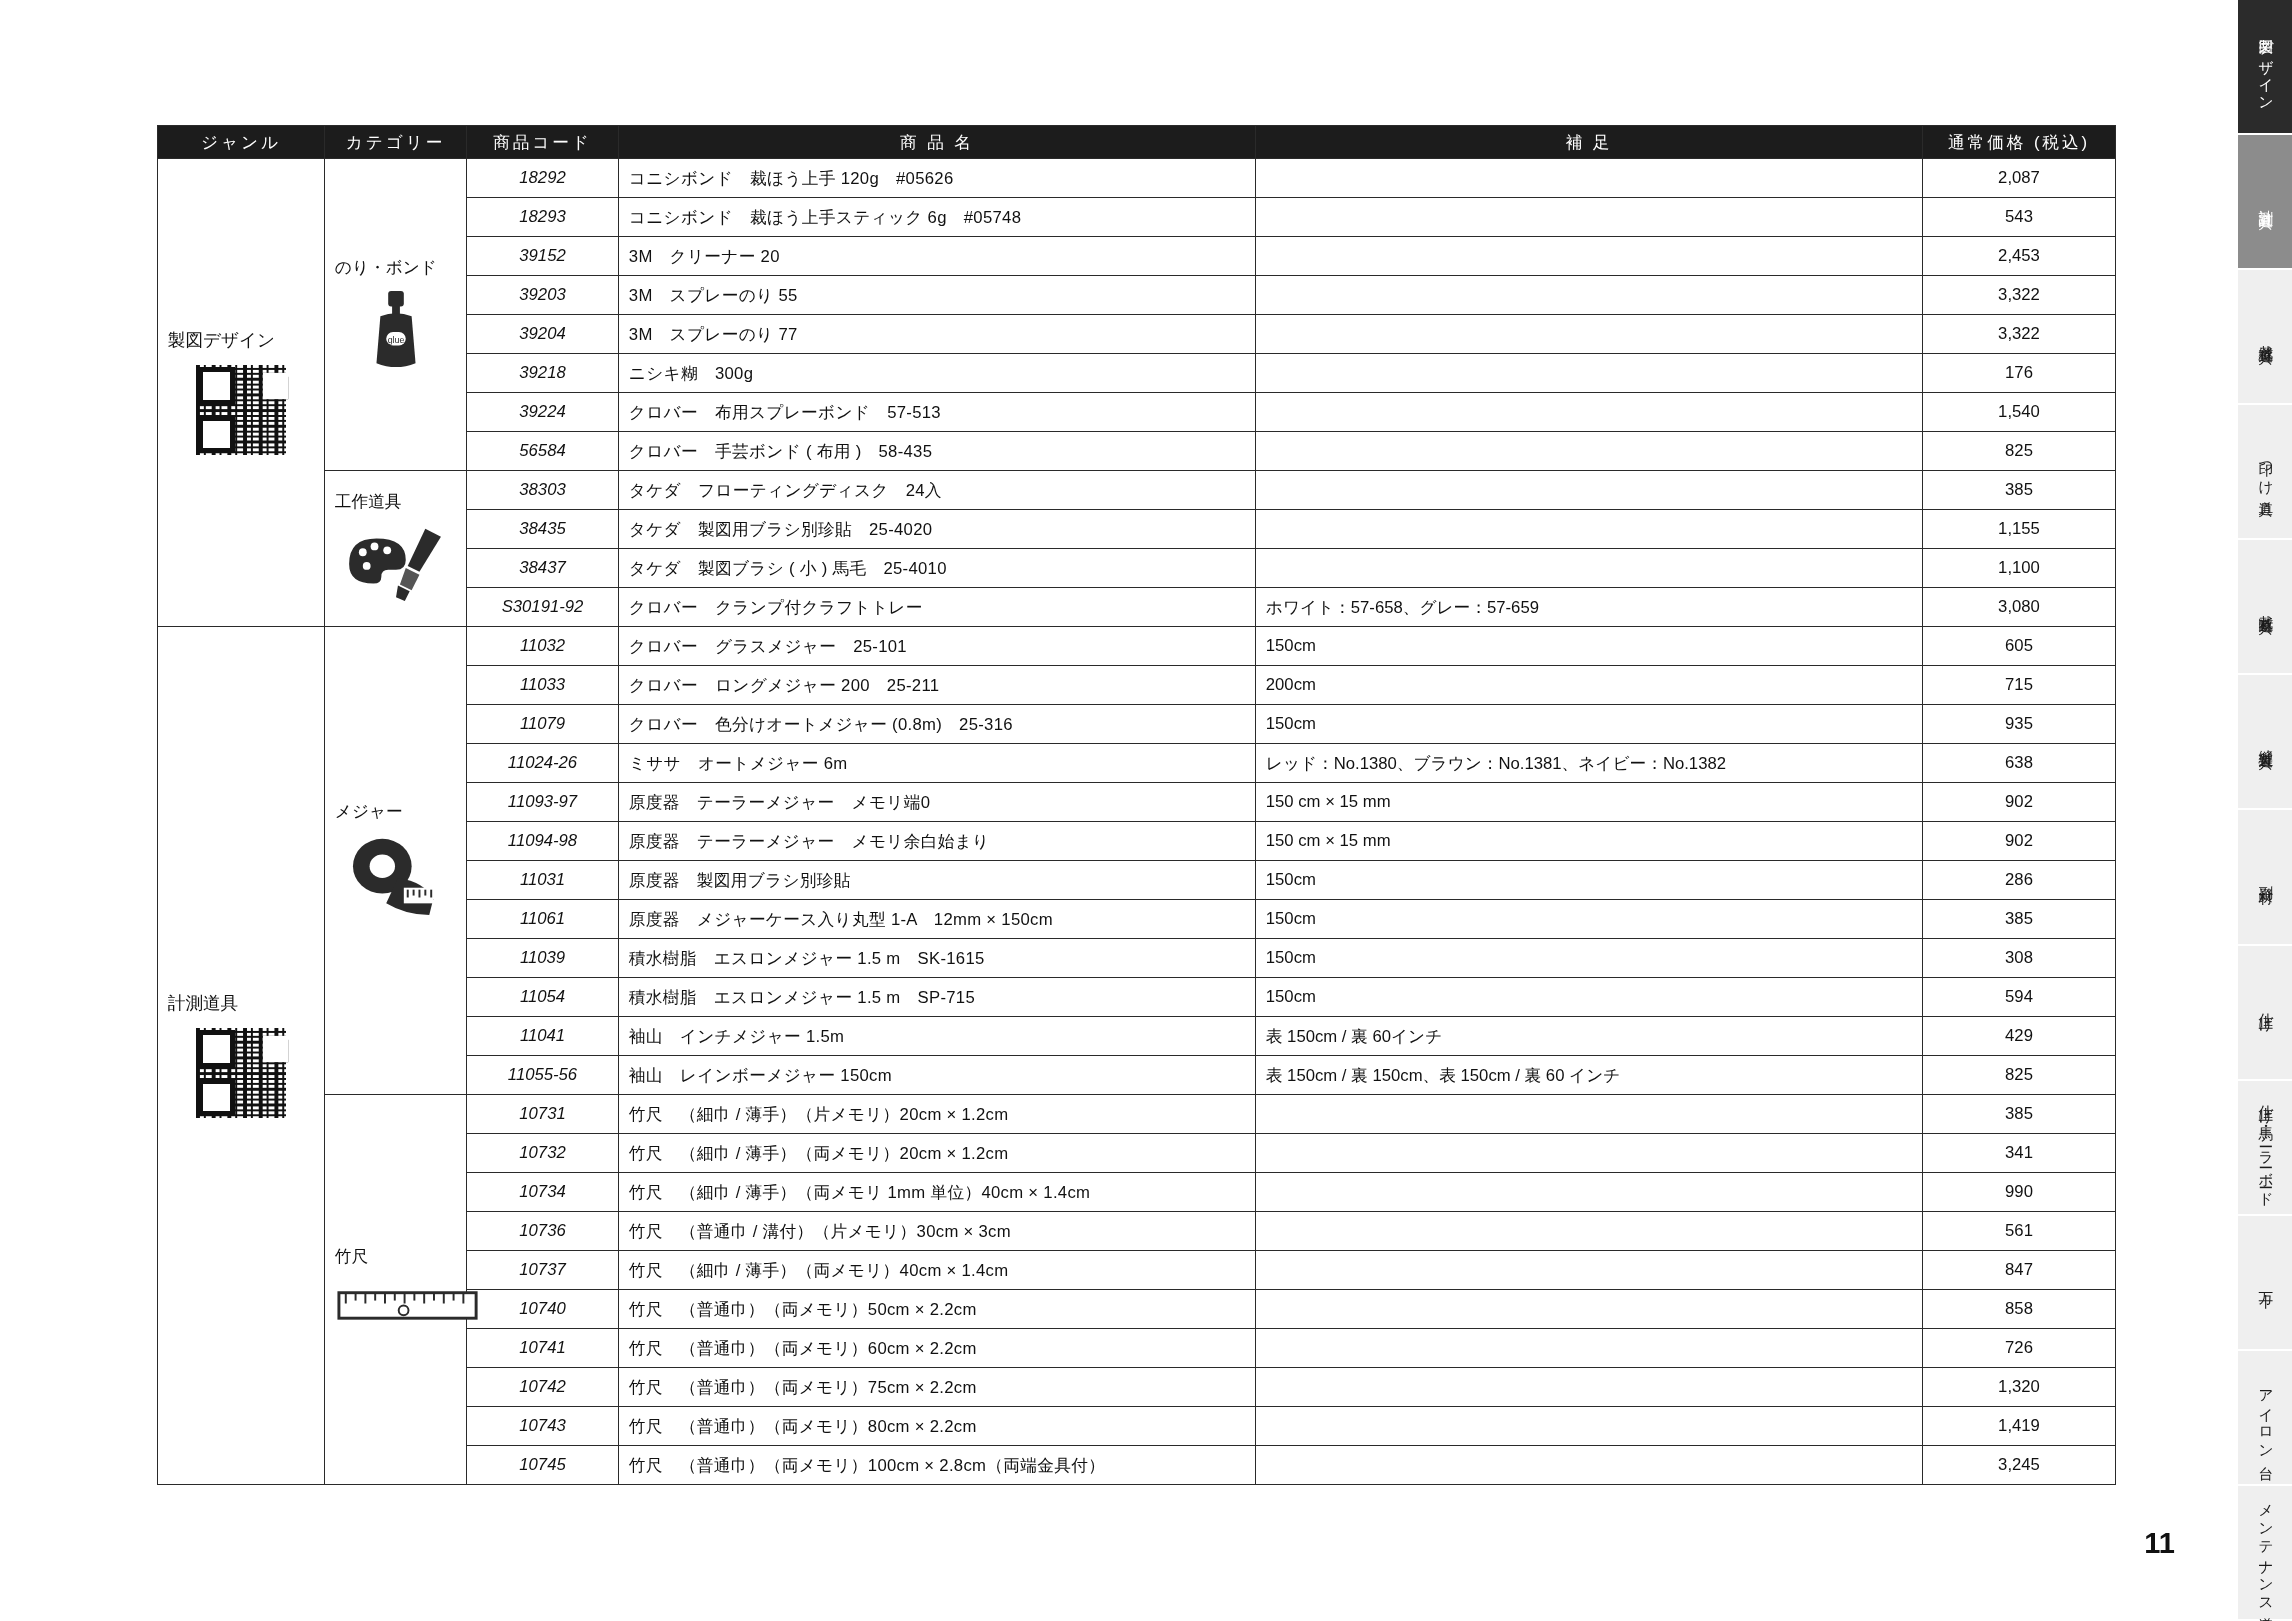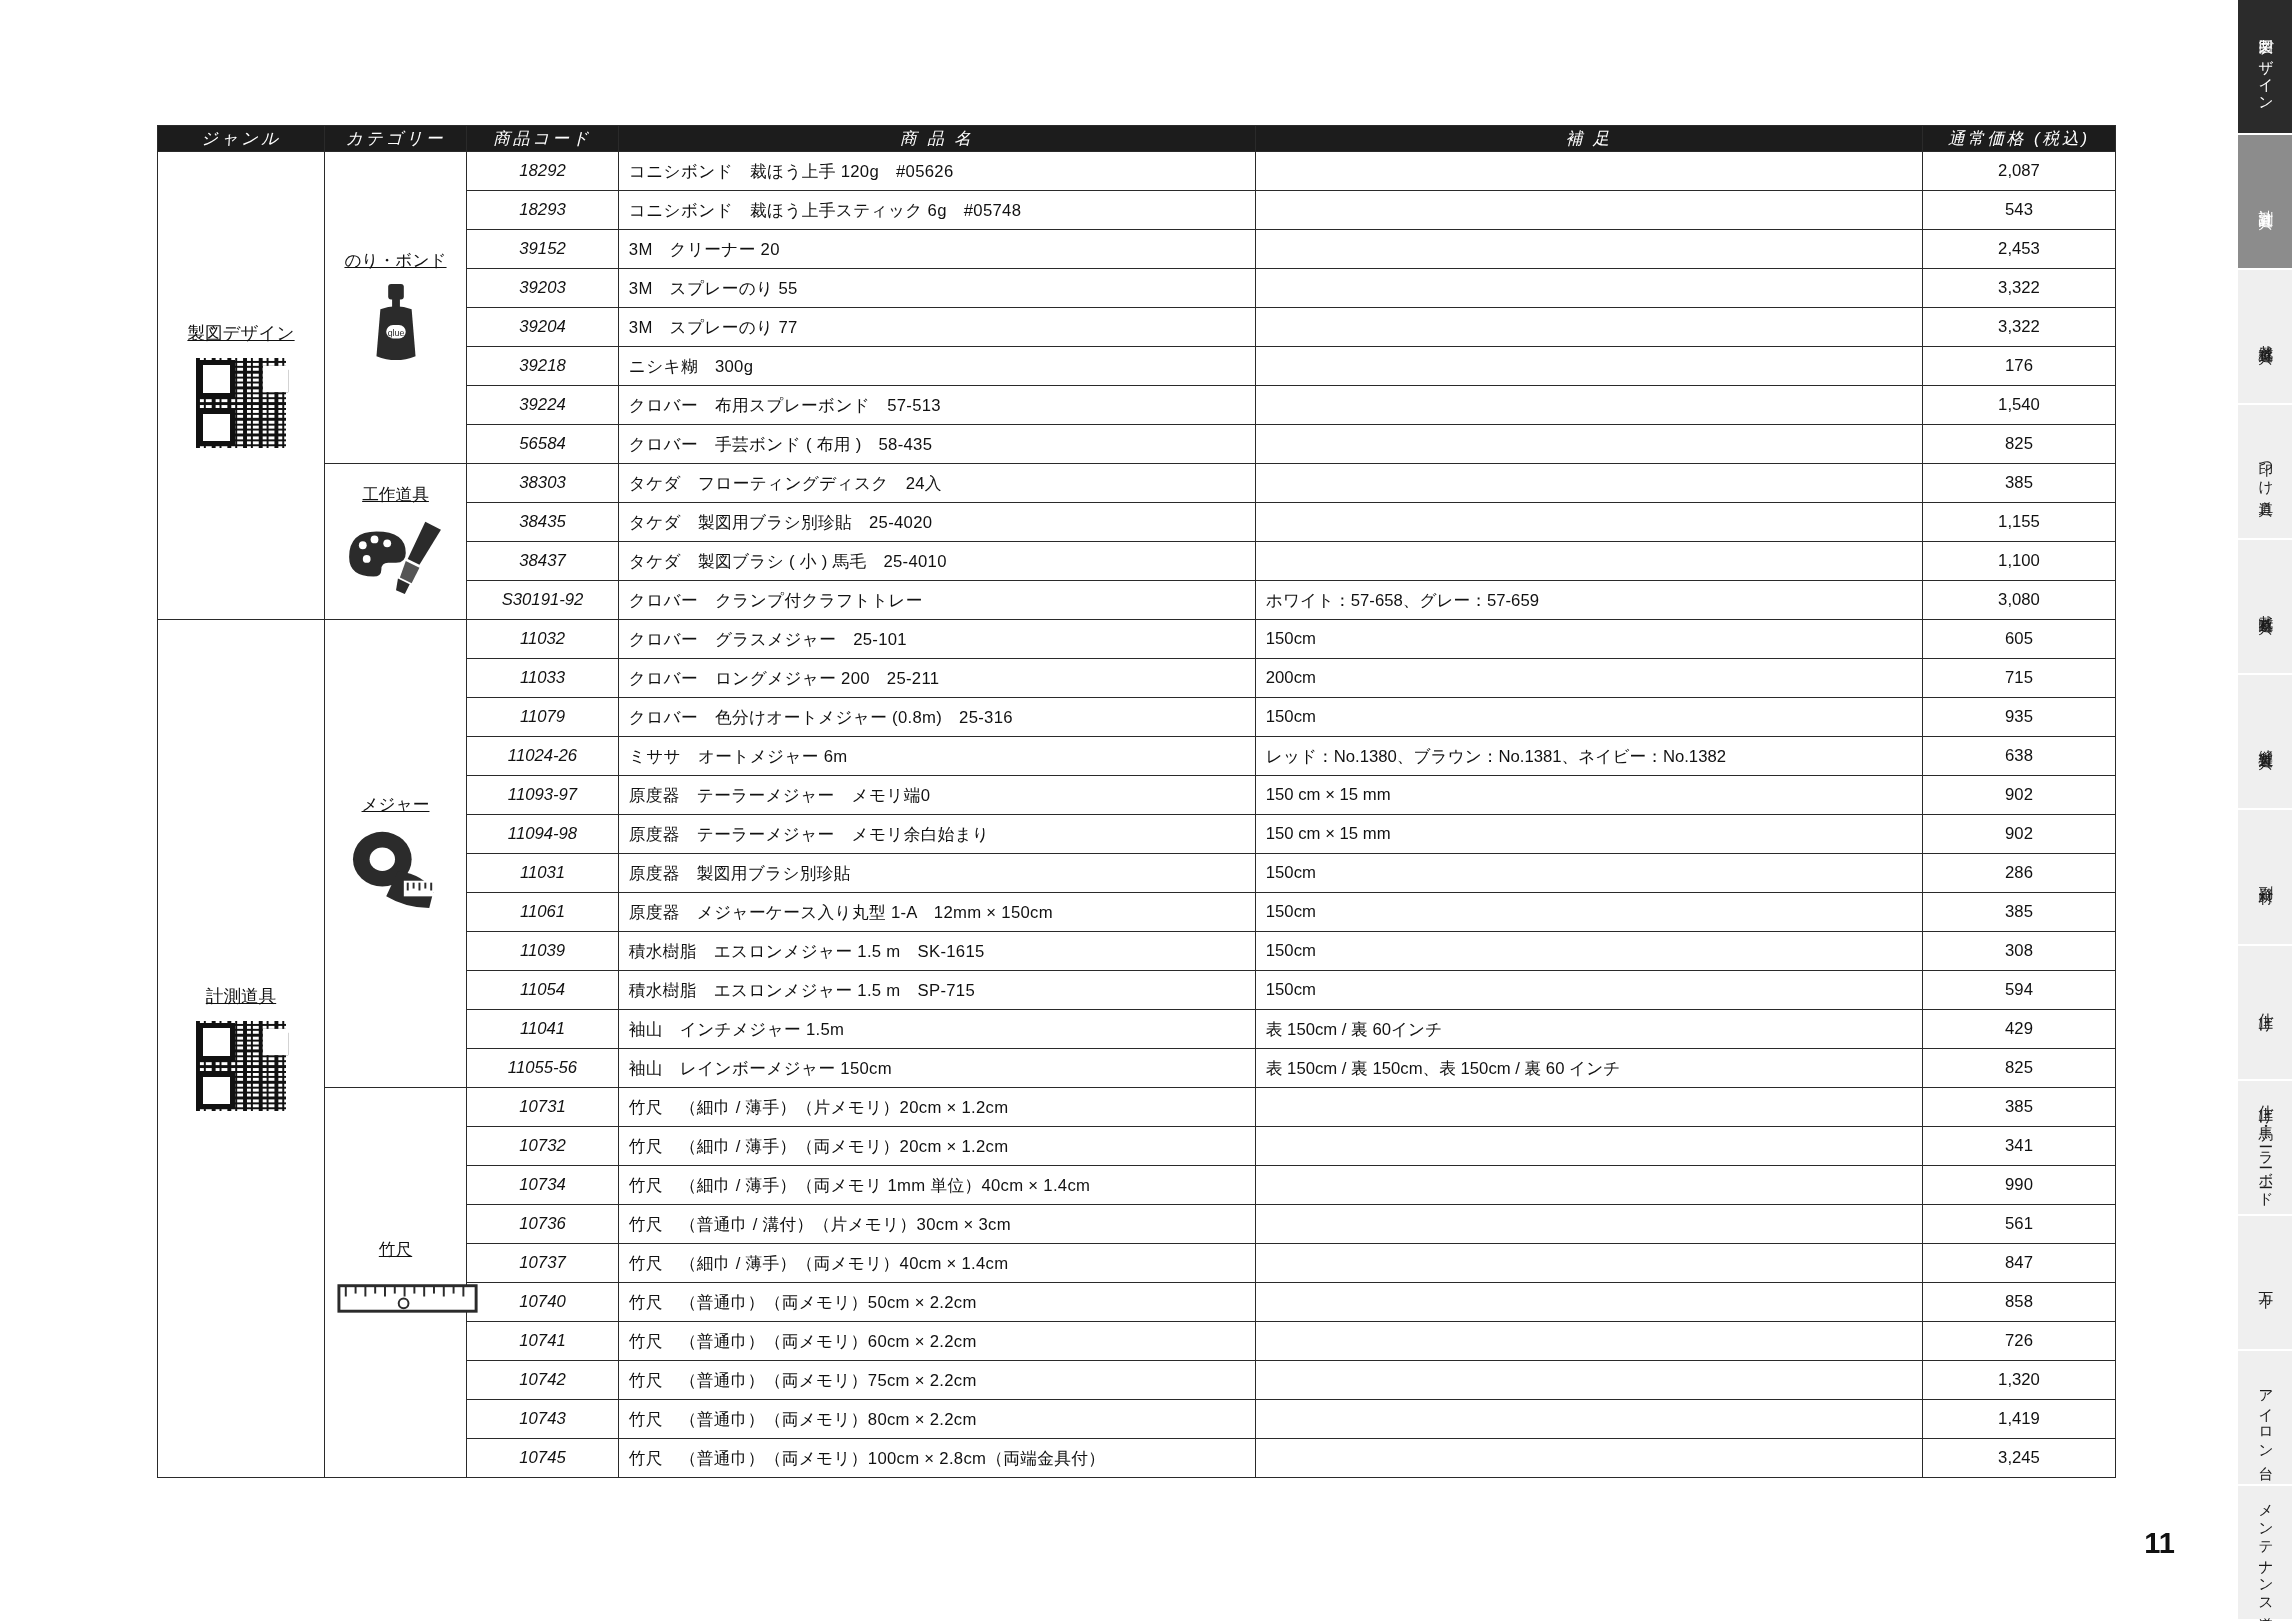--- a/index.html
+++ b/index.html
@@ -68,36 +68,34 @@
     height: 39px;
     vertical-align: middle;
     background: #fff;
   }
   table.catalog thead th {
     background: #1c1c1c;
     color: #ffffff;
     font-weight: normal;
     text-align: center;
     letter-spacing: 2.9px;
-    height: 26px;
+    height: 33px;
     font-size: 16.7px;
-    font-style: italic;
   }
   col.c-genre   { width: 167px; }
   col.c-cat     { width: 142px; }
   col.c-code    { width: 152px; }
   col.c-name    { width: 637px; }
   col.c-note    { width: 667px; }
   col.c-price   { width: 193px; }
 
   td.genre-cell, td.cat-cell {
-    text-align: center;
+    text-align: left;
     vertical-align: middle;
     padding: 7.8px 3.9px;
-    text-decoration: underline;
   }
   td.code-cell  { text-align: center; font-style: italic; }
   td.name-cell  { text-align: left; padding-left: 21.6px; letter-spacing: 0.3px;}
   td.note-cell  { text-align: left; padding-left: 13.7px; }
   td.price-cell { text-align: center; }
 
   .genre-label { font-size: 17.6px; display:block; margin-bottom: 11.8px; }
   .cat-label   { font-size: 16.7px; display:block; margin-bottom: 7.8px; }
 
   

